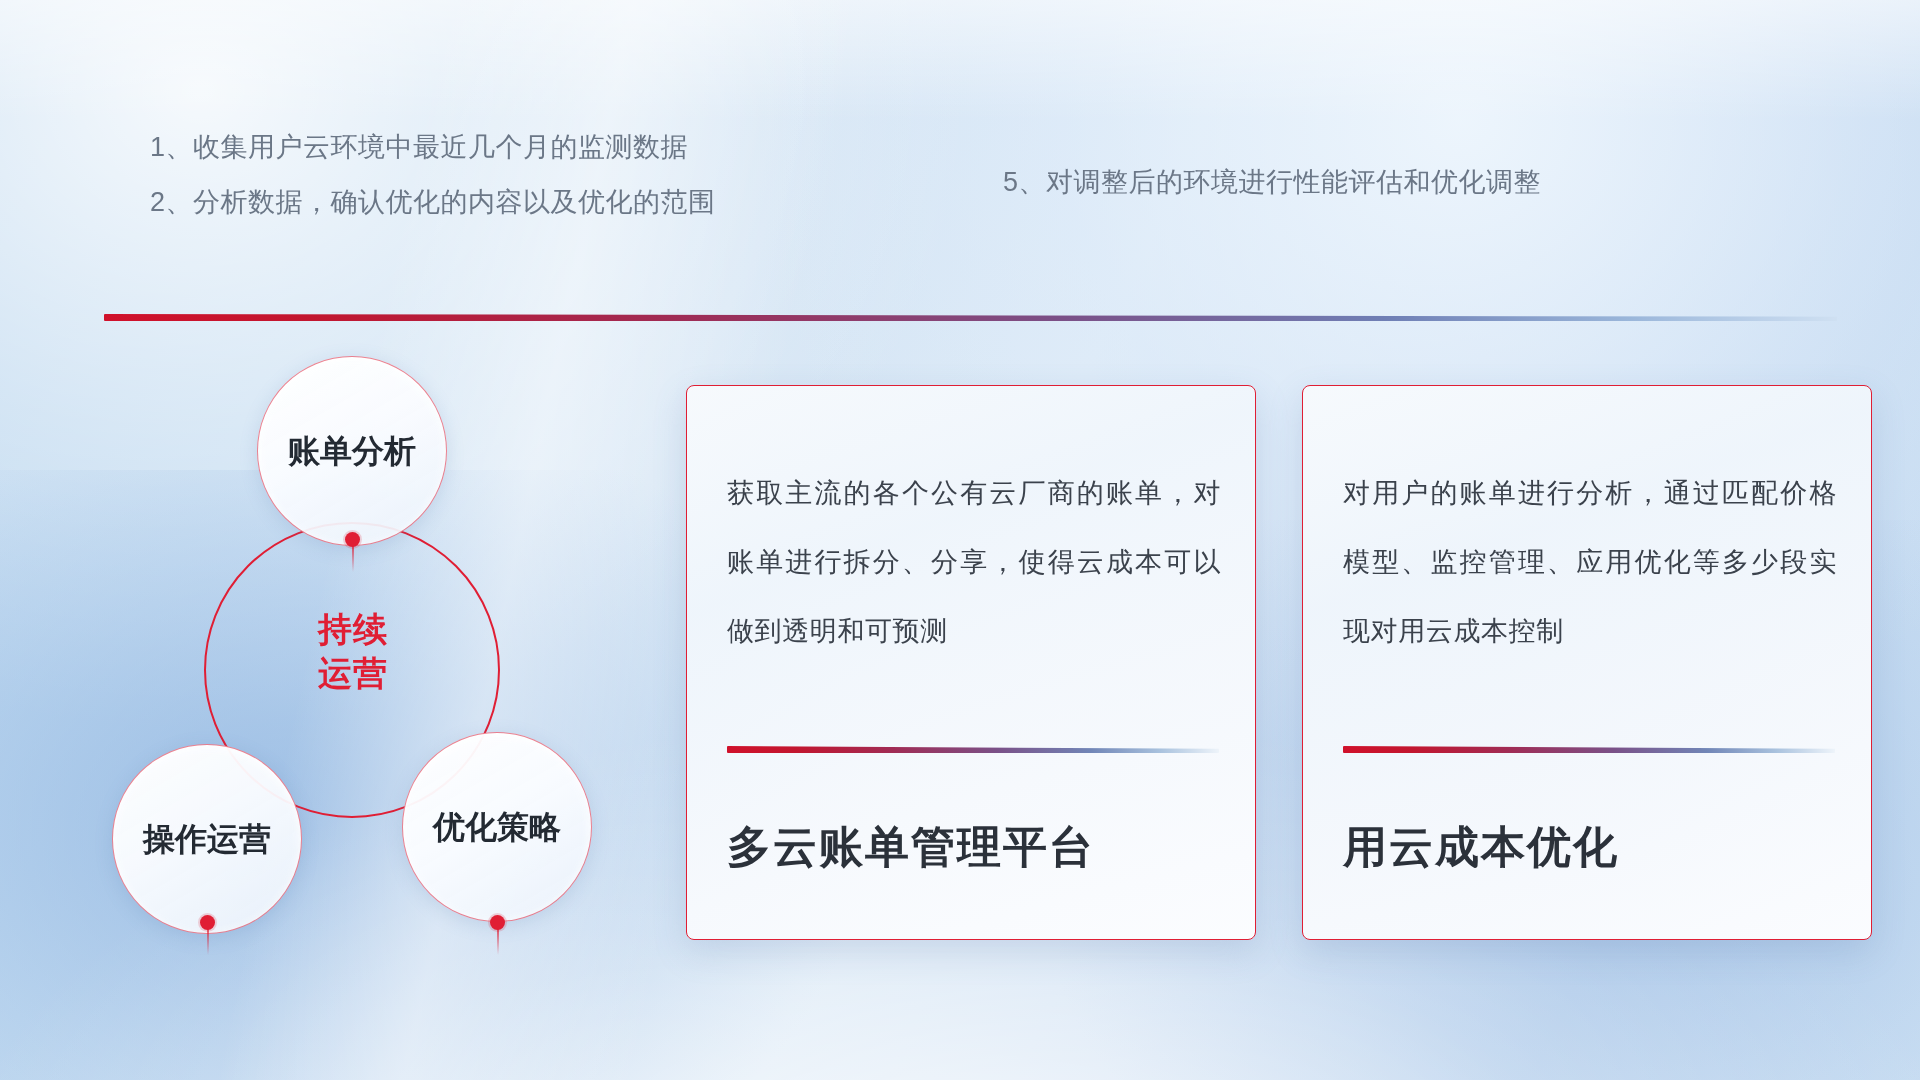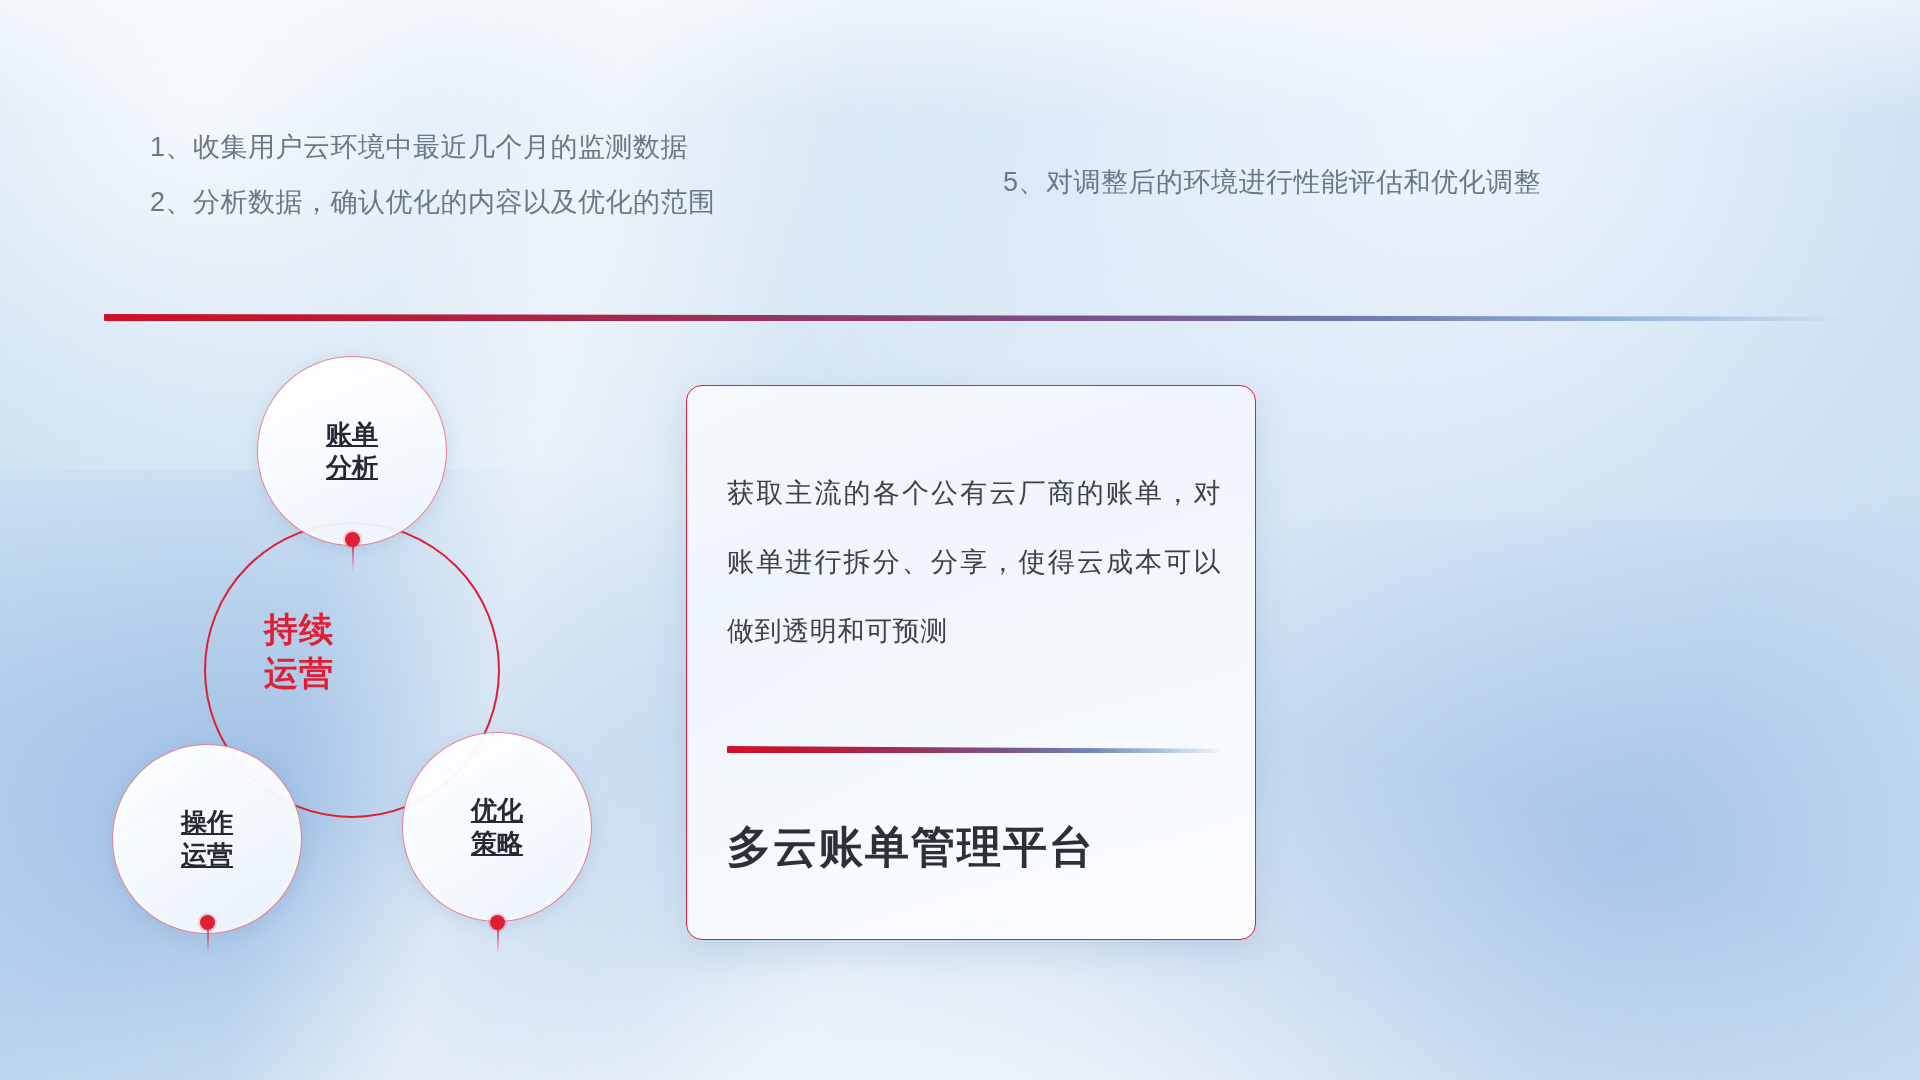--- a/index.html
+++ b/index.html
@@ -104,38 +104,37 @@
   .ring-main { left: 108px; top: 170px; width: 296px; height: 296px; }
   .bubble {
     position: absolute;
     border-radius: 50%;
     box-sizing: border-box;
     border: 1.6px solid rgba(224,30,52,0.55);
     background:
       linear-gradient(150deg, rgba(255,255,255,0.97) 0%, rgba(250,252,255,0.95) 45%, rgba(236,243,251,0.92) 100%);
     box-shadow: 0 4px 18px rgba(90,130,180,0.18), inset 0 2px 10px rgba(255,255,255,0.9);
     display: flex;
-    flex-direction: column;
+    flex-direction: row;
     align-items: center;
     justify-content: center;
     color: #232a33;
     font-weight: 700;
-    font-size: 26px;
+    font-size: 32px;
     line-height: 1.28;
     text-align: center;
-    text-decoration: underline;
   }
   .bubble-top   { left: 161px; top: 4px;   width: 190px; height: 190px; }
   .bubble-left  { left: 16px;  top: 392px; width: 190px; height: 190px; }
   .bubble-right { left: 306px; top: 380px; width: 190px; height: 190px; align-items: center; }
   .center-label {
     position: absolute;
     left: 168px; top: 255px;
     width: 178px;
-    text-align: left;
+    text-align: center;
     color: #e01e34;
     font-weight: 800;
     font-size: 34px;
     line-height: 1.3;
     letter-spacing: 1px;
   }
   .node-dot {
     position: absolute;
     width: 15px; height: 15px;
     border-radius: 50%;
@@ -153,21 +152,21 @@
   .tail.t-top   { left: 256px; top: 194px; }
   .tail.t-left  { left: 111px; top: 577px; }
   .tail.t-right { left: 401px; top: 577px; }
 
   
   .card {
     position: absolute;
     top: 385px;
     width: 568px;
     height: 553px;
-    border-radius: 16px;
+    border-radius: 8px;
     border: 1.6px solid #e01e34;
     background: linear-gradient(160deg,
         rgba(247,250,253,0.97) 0%,
         rgba(240,246,252,0.95) 30%,
         rgba(246,249,253,0.96) 62%,
         rgba(252,253,255,0.98) 100%);
     box-shadow: 0 12px 34px rgba(90,125,175,0.20);
     overflow: hidden;
   }
   .card-1 { left: 686px; }
@@ -257,14 +256,19 @@
     <div class="node-dot d-left"></div>
     <div class="node-dot d-right"></div>
   </div>
 
   <div class="card card-1">
     <div class="card-body">获取主流的各个公有云厂商的账单，对账单进行拆分、分享，使得云成本可以做到透明和可预测</div>
     <div class="card-divider"></div>
     <div class="card-title">多云账单管理平台</div>
   </div>
 
+  <div class="card card-2">
+    <div class="card-body">对用户的账单进行分析，通过匹配价格模型、监控管理、应用优化等多少段实现对用云成本控制</div>
+    <div class="card-divider"></div>
+    <div class="card-title">用云成本优化</div>
+  </div>
 
 </div>
 
 </body></html>

